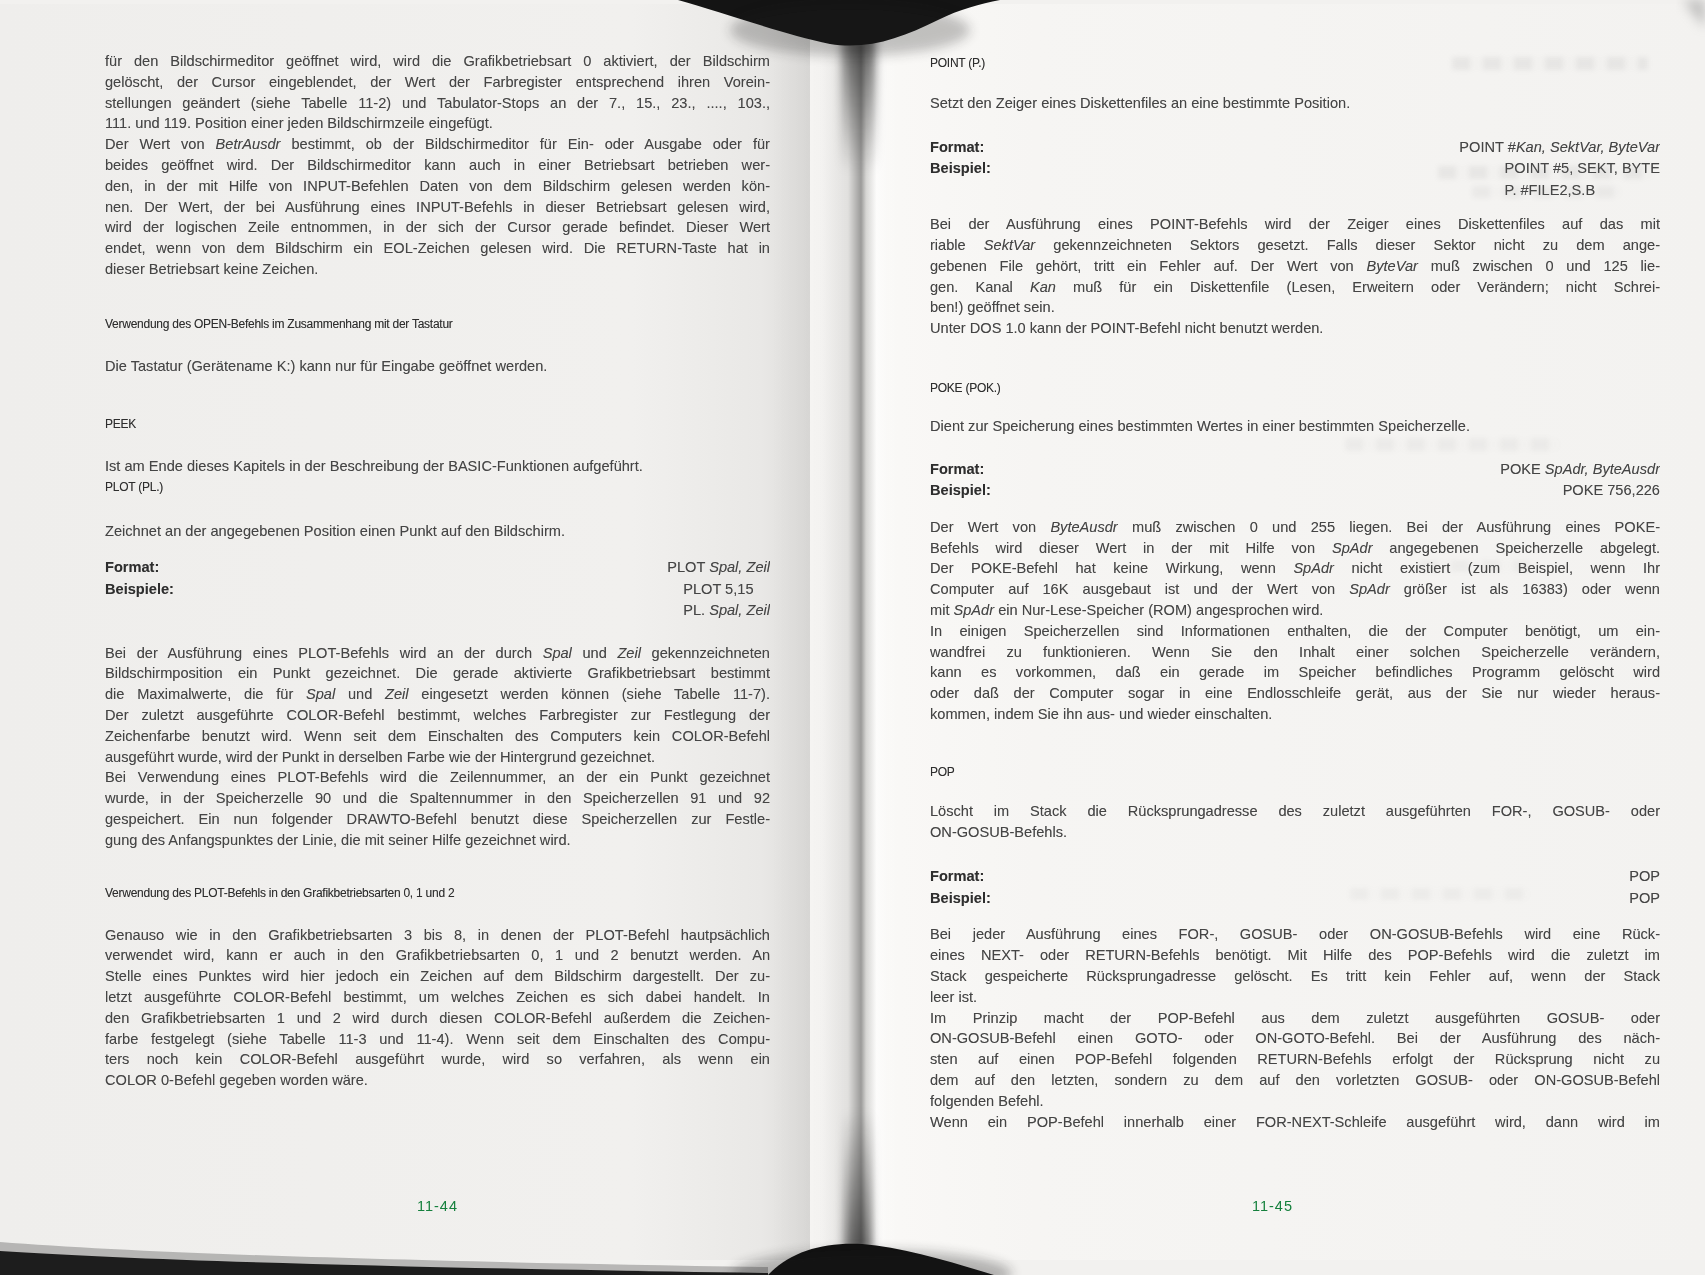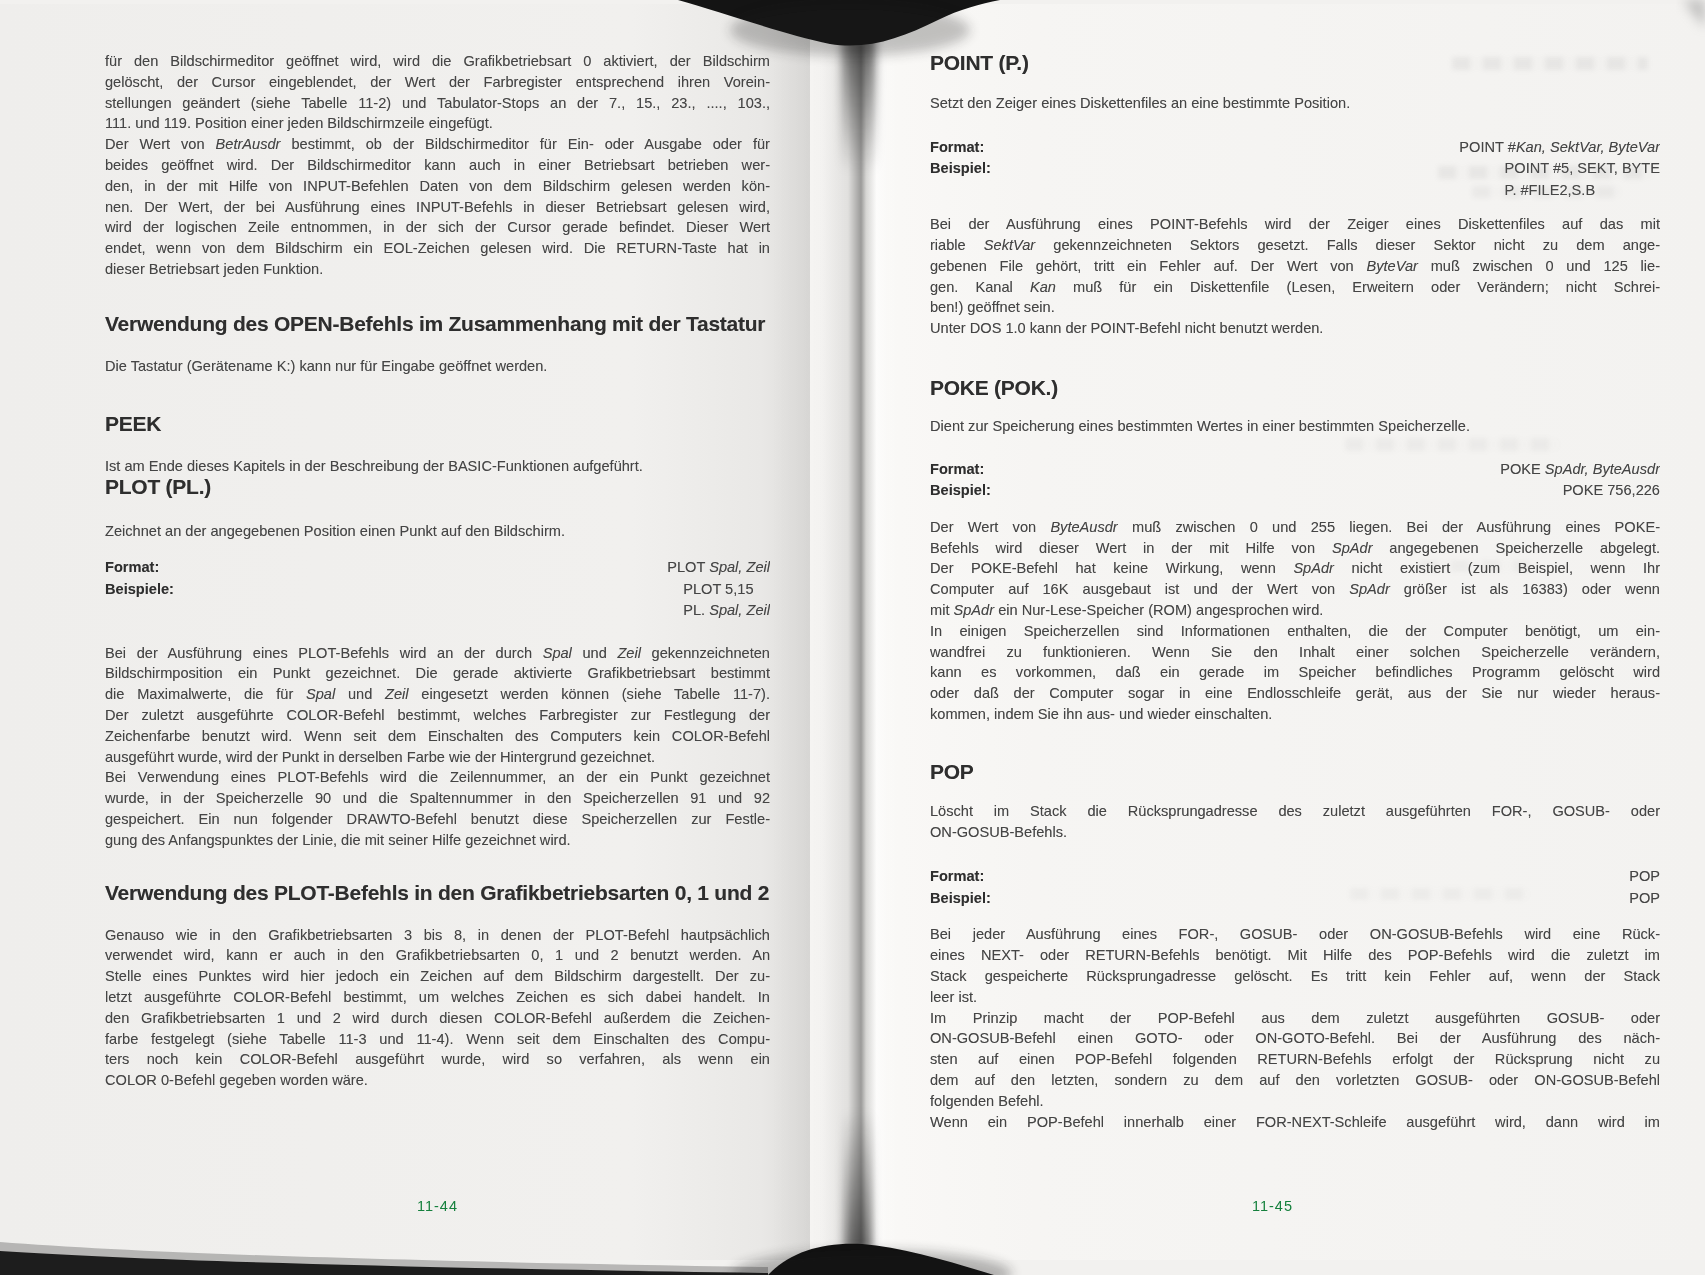--- a/index.html
+++ b/index.html
@@ -21,21 +21,21 @@
   .content{position:absolute;}
   .content-left{left:105px;top:47px;width:665px;}
   .content-right{left:120px;top:52px;width:730px;}
   .line{
     font-size:14.6px;line-height:20.8px;height:20.8px;overflow:hidden;
     color:var(--ink,#454545);
     text-shadow:0 0 0.6px rgba(70,70,70,.35);
   }
   .line.j{text-align:justify;text-align-last:justify;}
   .h{
-    font-size:21px;font-weight:bold;letter-spacing:-0.25px;line-height:22px;
+    font-size:12px;font-weight:normal;letter-spacing:-0.25px;line-height:22px;
     color:var(--heading-ink,#2e2e2e);white-space:nowrap;
     text-shadow:0 0 0.6px rgba(40,40,40,.35);
   }
   .spec-row{display:flex;justify-content:space-between;}
   .spec-label{width:105px;flex:0 0 105px;font-weight:bold;font-size:14.6px;line-height:21.5px;color:var(--heading-ink,#2e2e2e);text-shadow:0 0 0.6px rgba(40,40,40,.3);}
   .spec-val .line{height:21.5px;line-height:21.5px;}
   em{font-style:italic;}
   .page-number{
     position:absolute;top:1198px;font-size:14.5px;letter-spacing:1px;color:#15803d;
     text-align:center;
@@ -86,21 +86,21 @@
           <div class="line j">stellungen geändert (siehe Tabelle 11-2) und Tabulator-Stops an der 7., 15., 23., ...., 103.,</div>
           <div class="line">111. und 119. Position einer jeden Bildschirmzeile eingefügt.</div>
         </div>
         <div class="para" style="margin-top: 0px;">
           <div class="line j">Der Wert von <em>BetrAusdr</em> bestimmt, ob der Bildschirmeditor für Ein- oder Ausgabe oder für</div>
           <div class="line j">beides geöffnet wird. Der Bildschirmeditor kann auch in einer Betriebsart betrieben wer-</div>
           <div class="line j">den, in der mit Hilfe von INPUT-Befehlen Daten von dem Bildschirm gelesen werden kön-</div>
           <div class="line j">nen. Der Wert, der bei Ausführung eines INPUT-Befehls in dieser Betriebsart gelesen wird,</div>
           <div class="line j">wird der logischen Zeile entnommen, in der sich der Cursor gerade befindet. Dieser Wert</div>
           <div class="line j">endet, wenn von dem Bildschirm ein EOL-Zeichen gelesen wird. Die RETURN-Taste hat in</div>
-          <div class="line">dieser Betriebsart jeden Funktion.</div>
+          <div class="line">dieser Betriebsart keine Zeichen.</div>
         </div>
         <div class="h" style="margin-top: 33px;">Verwendung des OPEN-Befehls im Zusammenhang mit der Tastatur</div>
         <div class="para" style="margin-top: 21px;">
           <div class="line">Die Tastatur (Gerätename K:) kann nur für Eingabe geöffnet werden.</div>
         </div>
         <div class="h" style="margin-top: 36px;">PEEK</div>
         <div class="para" style="margin-top: 21px;">
           <div class="line">Ist am Ende dieses Kapitels in der Beschreibung der BASIC-Funktionen aufgeführt.</div>
         </div>
         <div class="h" style="">PLOT (PL.)</div>

